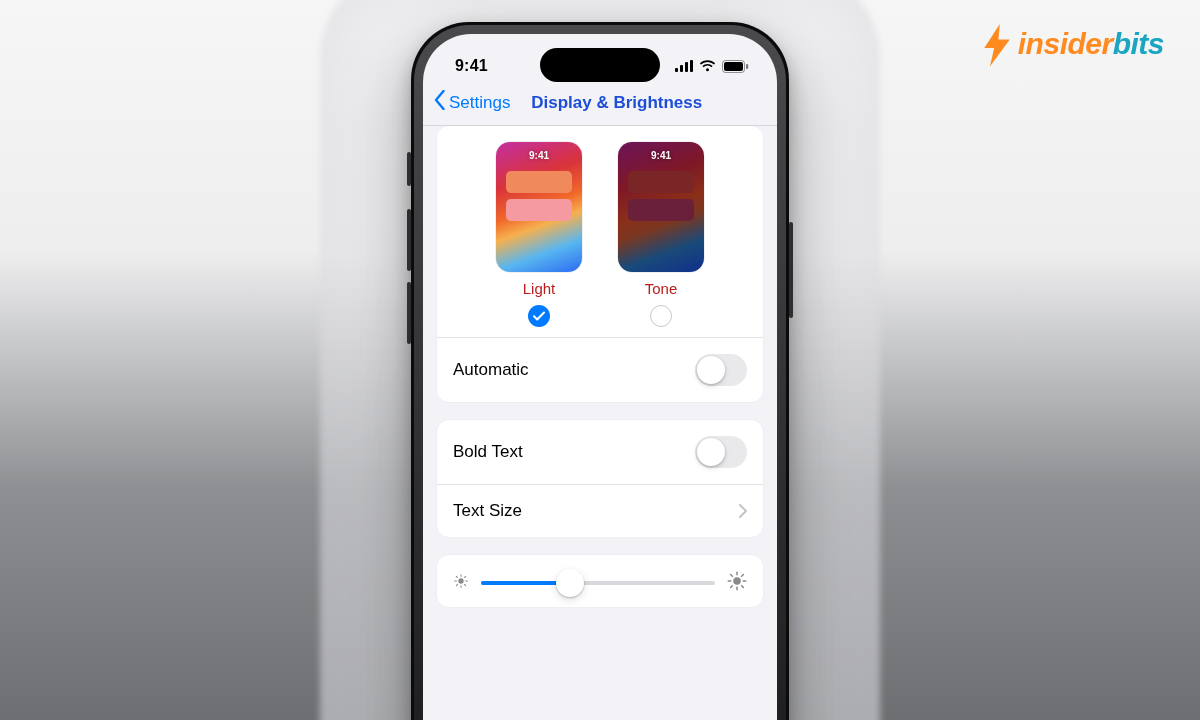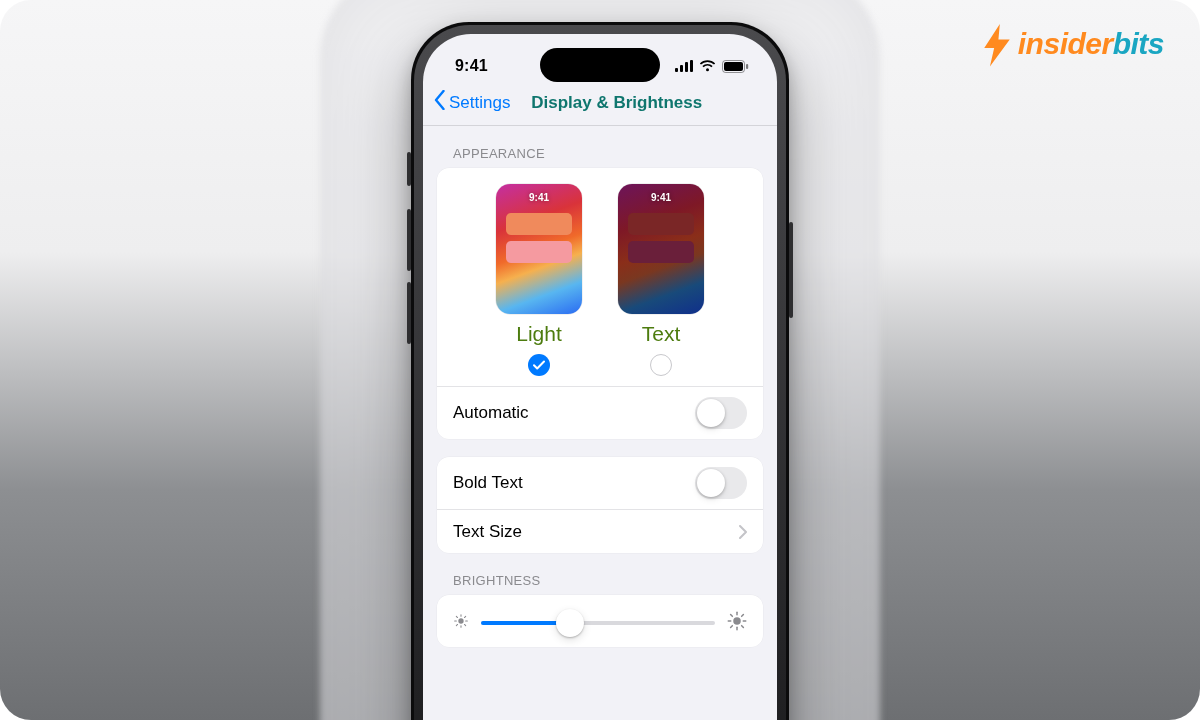--- a/index.html
+++ b/index.html
@@ -4,21 +4,20 @@
 <style>
   * { box-sizing: border-box; margin: 0; padding: 0; -webkit-font-smoothing: antialiased; }
   html, body { width: 1200px; height: 720px; overflow: hidden; font-family: -apple-system, "SF Pro Text", "Helvetica Neue", Arial, sans-serif; }
 
   .stage {
     position: relative;
     width: 1200px;
     height: 720px;
     background: linear-gradient(180deg, #f6f6f7 0%, #eeeeef 35%, #8d8f92 68%, #6d6f72 100%);
     overflow: hidden;
-    border-radius: 31px;
   }
 
   
   .bg-phone {
     position: absolute;
     left: 50%;
     top: 58%;
     transform: translate(-50%, -50%);
     width: 560px;
     height: 900px;
@@ -106,21 +105,21 @@
 
   
   .navbar {
     display:flex; align-items:center; padding: 2px 12px 10px 10px;
     border-bottom: 0.5px solid rgba(0,0,0,0.12);
     background:#f2f2f7;
     gap:18px;
   }
   .nav-back { display:flex; align-items:center; color:#007aff; font-size:17px; gap:2px; }
   .nav-back svg { width:14px; height:20px; }
-  .nav-title { flex:1; text-align:center; font-size:17px; font-weight:600; color:#0f766e; margin-left:-60px; }
+  .nav-title { flex:1; text-align:center; font-size:17px; font-weight:600; color:#1d4ed8; margin-left:-60px; }
 
   .content { padding: 0 14px 0 14px; height: calc(100% - 54px - 37px); overflow:hidden; }
 
   .section-header {
     font-size: 13px; color:#8a8a8e; letter-spacing:0.3px;
     padding: 20px 16px 7px 16px;
     text-transform: uppercase;
   }
 
   .card {
@@ -141,32 +140,32 @@
   }
   .mini-phone.light { background: linear-gradient(160deg,#c42fa2 0%, #d9333a 30%, #f06a2a 50%, #f6b04e 62%, #58b6f0 80%, #2a6bf2 100%); }
   .mini-phone.dark  { background: linear-gradient(160deg,#6d145a 0%, #7e1826 30%, #8a2e19 50%, #7a3720 62%, #184a7a 80%, #102f8c 100%); }
   .mini-time { color:#fff; font-size:10px; font-weight:700; text-align:center; padding-top:8px; text-shadow:0 0 4px rgba(0,0,0,0.4);}
   .mini-widgets { margin: 10px 10px 0 10px; display:flex; flex-direction:column; gap:6px; }
   .mini-widgets div { height:22px; border-radius:5px; }
   .mini-phone.light .mini-widgets div:nth-child(1){ background:#f08a5c; }
   .mini-phone.light .mini-widgets div:nth-child(2){ background:#f59aa0; }
   .mini-phone.dark  .mini-widgets div:nth-child(1){ background:#7a2626; }
   .mini-phone.dark  .mini-widgets div:nth-child(2){ background:#6a1f3a; }
-  .appearance-label { font-size:21px; color:#4d7c0f; }
+  .appearance-label { font-size:15px; color:#b91c1c; }
   .radio-circle {
     width:22px; height:22px; border-radius:50%;
     display:flex; align-items:center; justify-content:center;
   }
   .radio-circle.selected { background:#007aff; }
   .radio-circle.selected svg { width:12px; height:10px; }
   .radio-circle.unselected { border:1.5px solid #c8c8cc; background:#fff; }
 
   .row {
     display:flex; align-items:center; justify-content:space-between;
-    padding: 10px 16px; min-height:44px;
+    padding: 16px 16px; min-height:44px;
   }
   .row + .row, .appearance-previews + .row, .radios-row + .row, .divider-row { border-top:0.5px solid #e3e3e6; }
   .row-label { font-size:17px; color:#000; }
   .chevron { color:#c4c4c8; }
   .chevron svg { width:8px; height:14px; display:block; }
 
   .ios-toggle {
     width:52px; height:32px; border-radius:16px; position:relative;
     transition: background .2s;
   }
@@ -248,21 +247,20 @@
                 <path d="M9.5 1 2 10l7.5 9" fill="none" stroke="#007aff" stroke-width="2.4" stroke-linecap="round" stroke-linejoin="round"></path>
               </svg>
           </span>
           <span>Settings</span>
         </div>
         <div class="nav-title">Display &amp; Brightness</div>
       </div>
 
       <div class="content">
 
-        <div class="section-header">APPEARANCE</div>
 
         <div class="card">
           <div class="appearance-previews">
 
             <div class="appearance-option">
               <div class="mini-phone light">
                 <div class="mini-time">9:41</div>
                 <div class="mini-widgets">
                     <div></div>
                     <div></div>
@@ -279,21 +277,21 @@
             </div>
 
             <div class="appearance-option">
               <div class="mini-phone dark">
                 <div class="mini-time">9:41</div>
                 <div class="mini-widgets">
                     <div></div>
                     <div></div>
                   </div>
               </div>
-              <div class="appearance-label">Text</div>
+              <div class="appearance-label">Tone</div>
               <div class="radio-circle unselected"></div>
             </div>
 
           </div>
 
           <div class="row divider-row">
             <div class="row-label">Automatic</div>
             <div class="ios-toggle off">
                 <div class="knob"></div>
               </div>
@@ -310,21 +308,20 @@
           <div class="row">
             <div class="row-label">Text Size</div>
             <span class="chevron">
               <svg viewBox="0 0 8 14">
                   <path d="M1 1l6 6-6 6" fill="none" stroke="#c4c4c8" stroke-width="2" stroke-linecap="round" stroke-linejoin="round"></path>
                 </svg>
             </span>
           </div>
         </div>
 
-        <div class="section-header">BRIGHTNESS</div>
 
         <div class="card">
           <div class="brightness-row">
             <span class="sun-icon">
               <svg width="16" height="16" viewBox="0 0 24 24">
                   <circle cx="12" cy="12" r="4" fill="#8a8a8e"></circle>
                   <g stroke="#8a8a8e" stroke-width="1.6" stroke-linecap="round">
                     <line x1="12" y1="2.5" x2="12" y2="5"></line>
                     <line x1="12" y1="19" x2="12" y2="21.5"></line>
                     <line x1="2.5" y1="12" x2="5" y2="12"></line>

